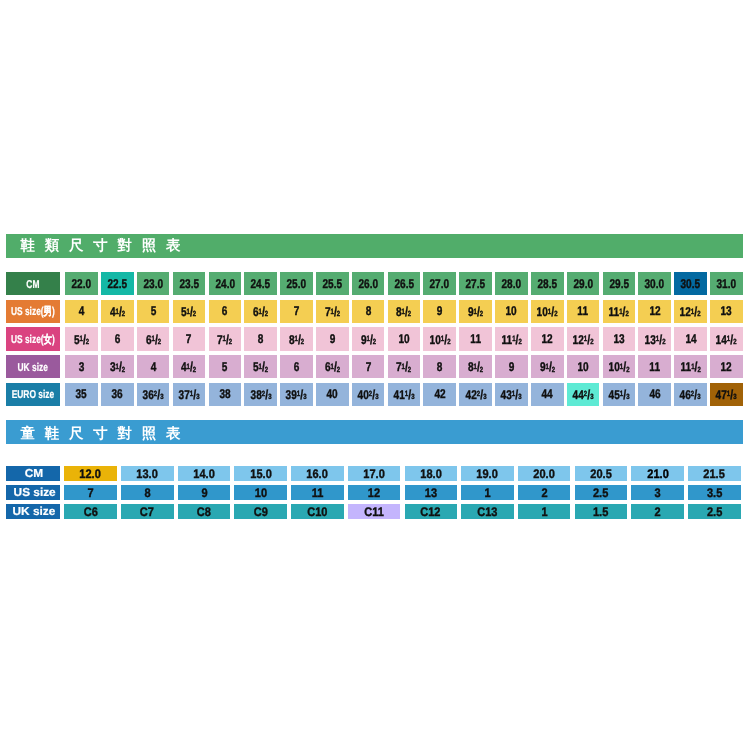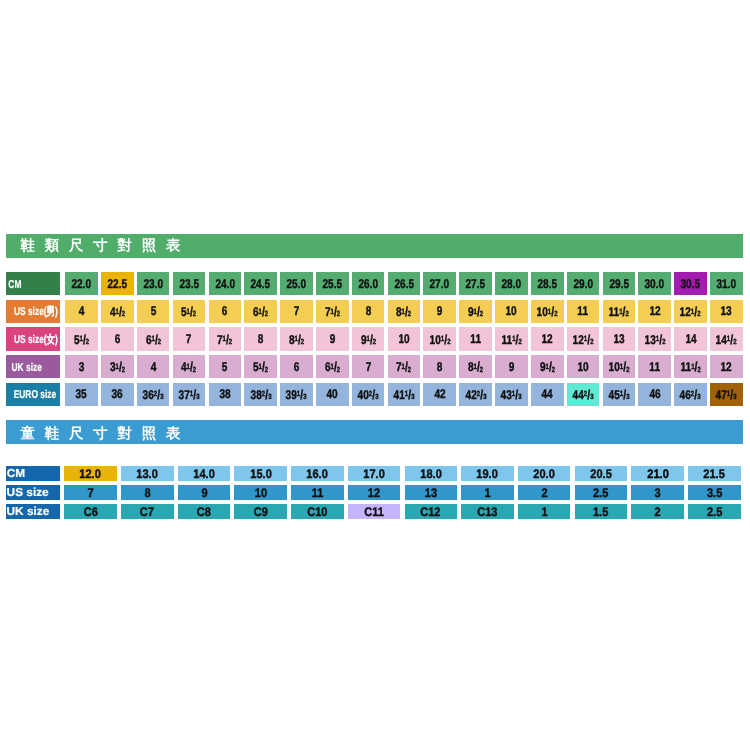--- a/index.html
+++ b/index.html
@@ -14,21 +14,21 @@
           overflow:hidden;}
   .banner-text{font-weight:700;line-height:1;white-space:nowrap;display:inline-block;}
 
   #banner1{top:233.5px;height:24px;}
   #banner2{top:420px;height:23.8px;}
   #banner2 .banner-text{top:1.9px;}
   .banner-text{font-size:14.4px;letter-spacing:2.95px;margin-left:14.4px;position:relative;top:0.7px;}
 
   .tbl{position:absolute;left:6px;}
   .trow{display:flex;position:relative;}
-  .rh{display:flex;align-items:center;justify-content:flex-start;font-weight:700;
+  .rh{display:flex;align-items:center;justify-content:center;font-weight:700;
       box-sizing:border-box;white-space:nowrap;overflow:hidden;
       -webkit-text-stroke:0.2px currentColor;}
   .cell{display:flex;align-items:center;justify-content:center;box-sizing:border-box;
         white-space:nowrap;font-weight:700;overflow:hidden;
         -webkit-text-stroke:0.38px currentColor;}
   .sq{display:inline-block;transform:scaleX(0.80);}
   #t1 .rh .sq{transform:scaleX(0.735);position:relative;top:1px;}
   #t2 .rh .sq{transform:scaleX(1.02);position:relative;left:1.2px;top:0.8px;}
   #t2 .cell .sq{transform:scaleX(0.89);position:relative;top:1px;}
 
@@ -59,21 +59,21 @@
   </div>
 
   <div class="tbl" id="t1">
   <div class="trow">
     <div class="rh" style="background:#34804a;color:#ffffff">
       <span class="sq">CM</span>
     </div>
     <div class="cell" style="background:#55ac71;color:#101010">
           <span class="sq">22.0</span>
         </div>
-    <div class="cell" style="background:#eab308;color:#101010">
+    <div class="cell" style="background:#14b8a6;color:#101010">
           <span class="sq">22.5</span>
         </div>
     <div class="cell" style="background:#55ac71;color:#101010">
           <span class="sq">23.0</span>
         </div>
     <div class="cell" style="background:#55ac71;color:#101010">
           <span class="sq">23.5</span>
         </div>
     <div class="cell" style="background:#55ac71;color:#101010">
           <span class="sq">24.0</span>
@@ -107,21 +107,21 @@
         </div>
     <div class="cell" style="background:#55ac71;color:#101010">
           <span class="sq">29.0</span>
         </div>
     <div class="cell" style="background:#55ac71;color:#101010">
           <span class="sq">29.5</span>
         </div>
     <div class="cell" style="background:#55ac71;color:#101010">
           <span class="sq">30.0</span>
         </div>
-    <div class="cell" style="background:#a21caf;color:#101010">
+    <div class="cell" style="background:#0369a1;color:#101010">
           <span class="sq">30.5</span>
         </div>
     <div class="cell" style="background:#55ac71;color:#101010">
           <span class="sq">31.0</span>
         </div>
   </div>
   <div class="trow">
     <div class="rh" style="background:#e47b33;color:#ffffff">
       <span class="sq">US size(男)</span>
     </div>

